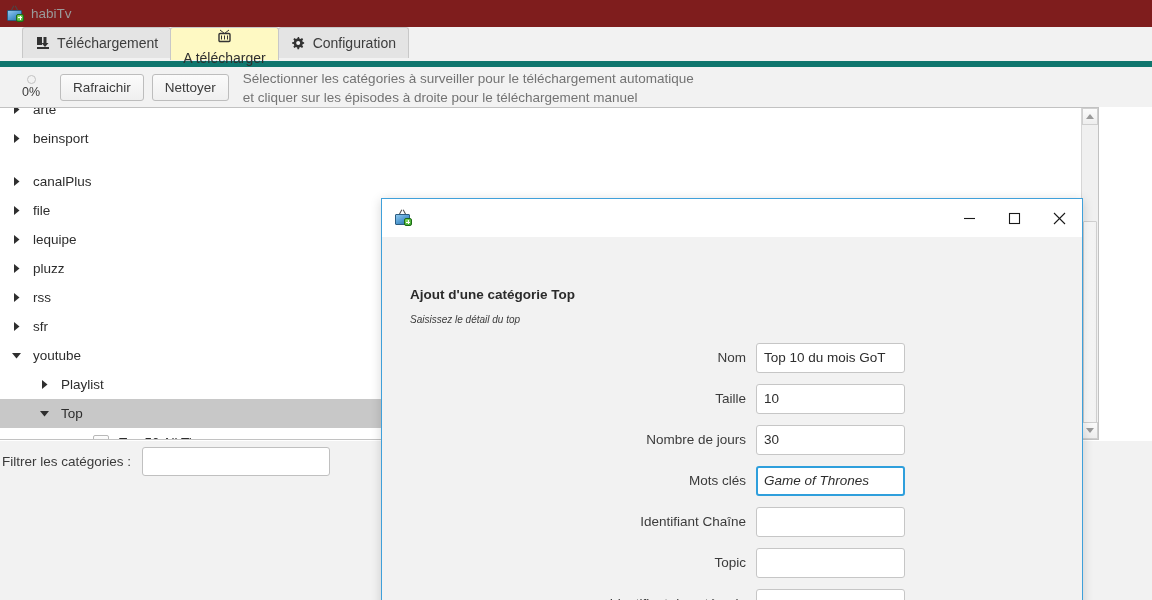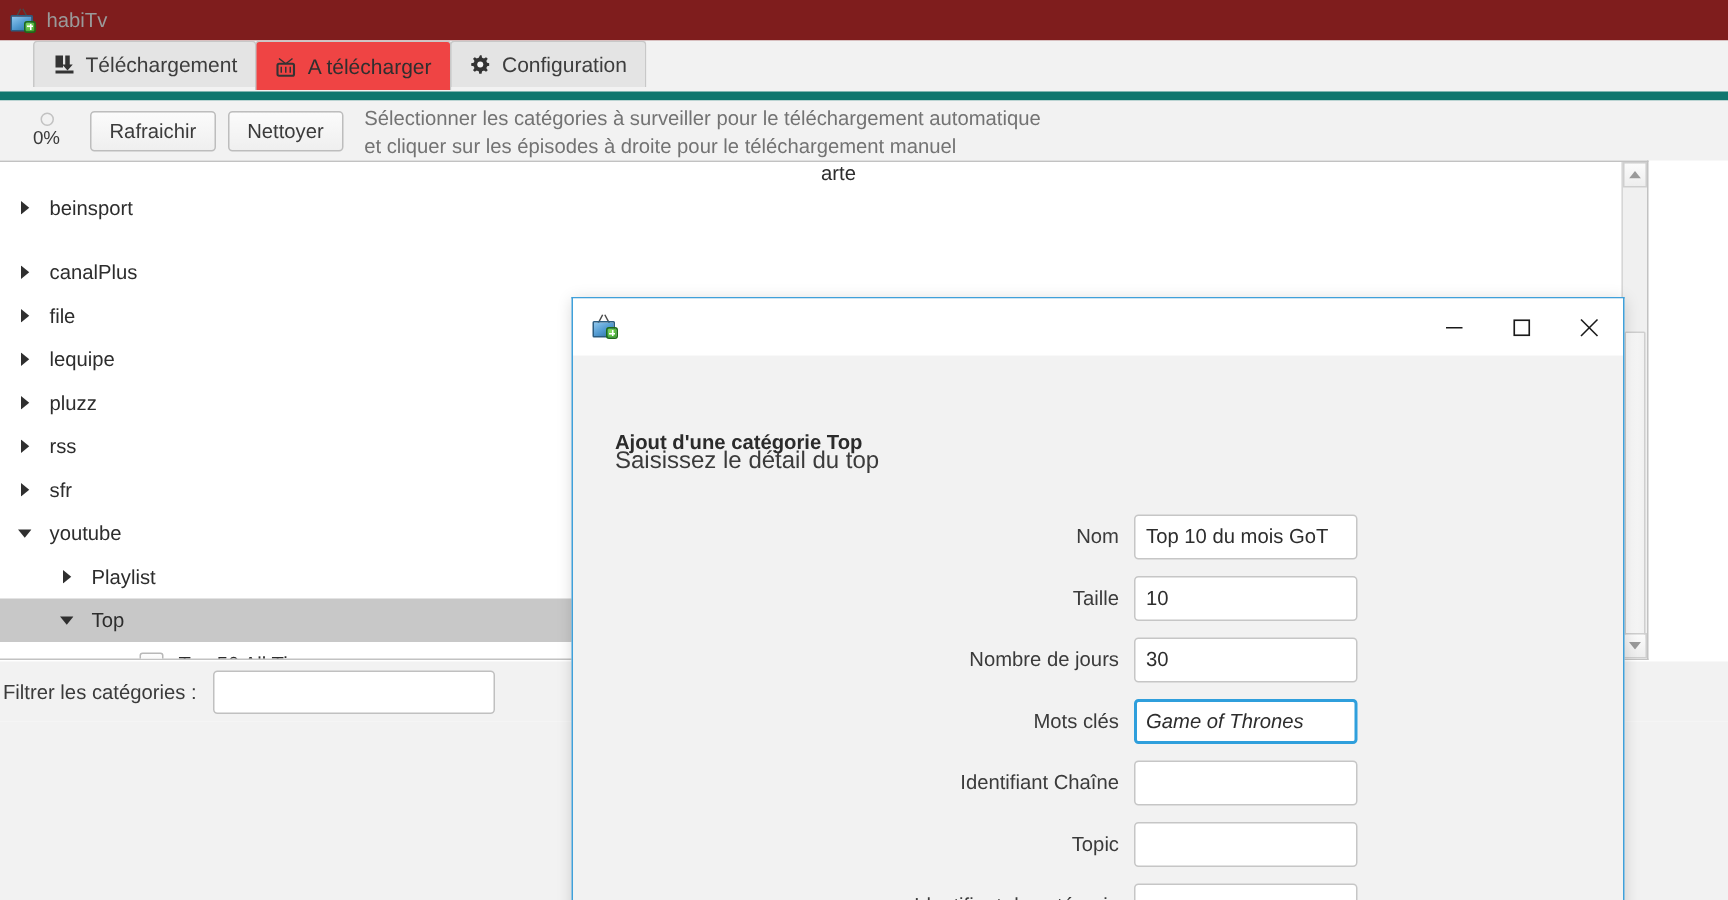--- a/index.html
+++ b/index.html
@@ -103,24 +103,25 @@
     border: 1px solid #c8c8c8;
     border-bottom: none;
     border-radius: 3px 3px 0 0;
     background: #e4e4e4;
     box-sizing: border-box;
     position: relative;
     margin-right: -1px;
     cursor: default;
   }
   .tab.active {
-    background: #ef4444;
+    background: #fef9c3;
     color: #2f2f2f;
     z-index: 3;
     height: 33px;
+    flex-direction: column;
   }
   .tab-icon { display: inline-flex; width: 15px; height: 15px; align-items: center; justify-content: center; }
   .tab-icon svg { display: block; }
 
   
   .toolbar {
     position: absolute;
     left: 0; top: 67px;
     width: 1152px; height: 40px;
     background: #f2f2f2;
@@ -318,23 +319,24 @@
   }
   .dialog-heading {
     position: absolute;
     left: 28px; top: 50px;
     font-size: 13.5px;
     font-weight: bold;
     color: #2b2b2b;
   }
   .dialog-sub {
     position: absolute;
-    left: 28px; top: 62px;
-    font-size: 16px;
+    left: 28px; top: 77px;
+    font-size: 10px;
     color: #3b3b3b;
+    font-style: italic;
   }
   .form {
     position: absolute;
     left: 0; top: 100px;
     width: 100%;
   }
   .form-row {
     height: 41px;
     display: flex;
     align-items: center;
@@ -421,21 +423,21 @@
     <span class="progress-label">0%</span>
   </div>
   <button class="tb-button">Rafraichir</button>
   <button class="tb-button">Nettoyer</button>
   <div class="toolbar-hint"><span>Sélectionner les catégories à surveiller pour le téléchargement automatique</span>
 <span>et cliquer sur les épisodes à droite pour le téléchargement manuel</span></div>
 </div>
 
 <div class="tree-panel">
   <div class="tree-scroll" id="tree-scroll">
-      <div class="tree-row" style="padding-left: 10px; flex-direction: column;">
+      <div class="tree-row" style="padding-left: 10px;">
         <span class="twisty">
           <svg width="7" height="9" viewBox="0 0 7 9">
             <path d="M1 0 L6.5 4.5 L1 9 Z" fill="#2f2f2f"></path>
           </svg>
         </span>
         <span class="tree-label">arte</span>
       </div>
       <div class="tree-row" style="padding-left: 10px;">
         <span class="twisty">
           <svg width="7" height="9" viewBox="0 0 7 9">

